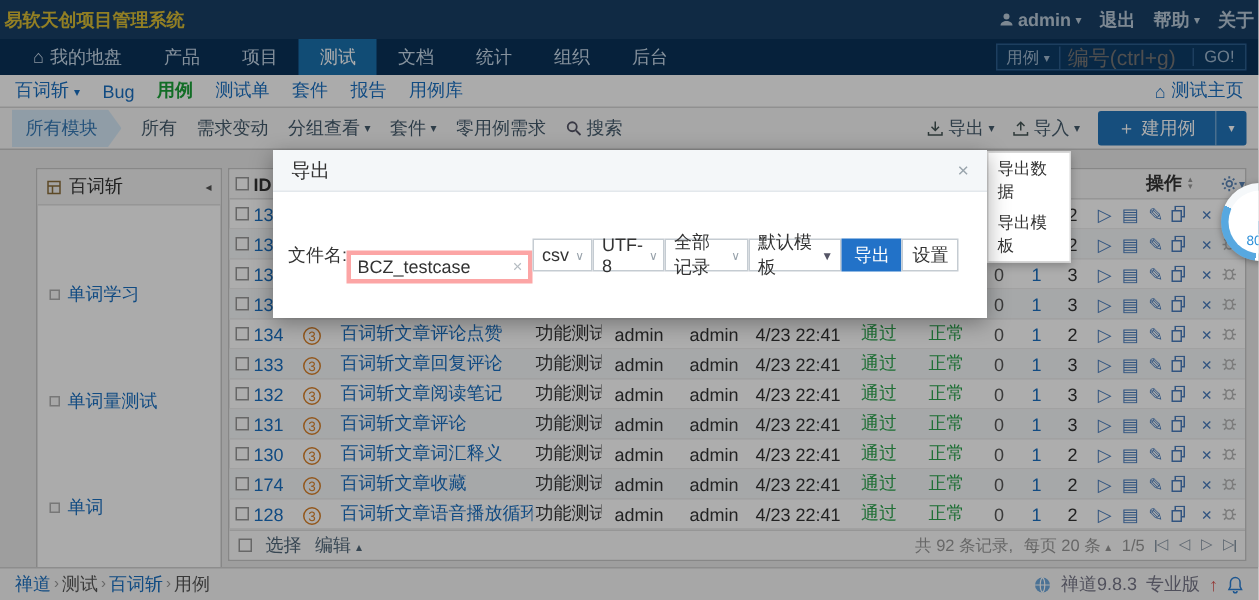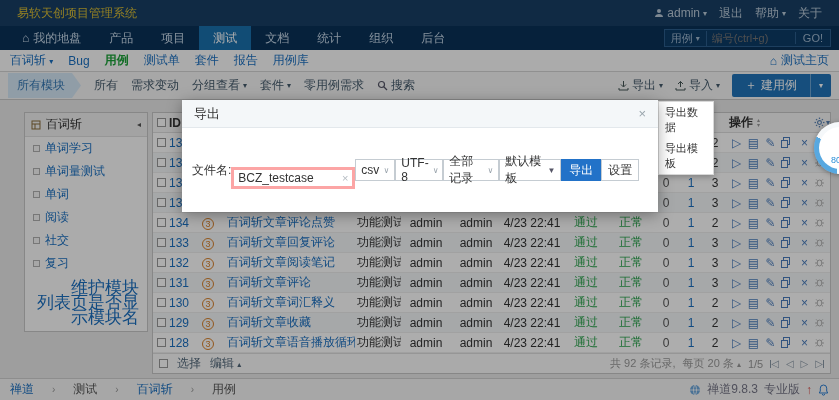--- a/index.html
+++ b/index.html
@@ -2,35 +2,35 @@
 <html><head>
 <meta charset="utf-8">
 <style>
   *{margin:0;padding:0;box-sizing:border-box;}
   html,body{width:839px;height:400px;}
   body{position:relative;overflow:hidden;background:#e9e9e9;
        font-family:"Liberation Sans","DejaVu Sans",sans-serif;font-size:12px;color:#333;}
 
   
   .topbar{position:absolute;top:0;left:0;right:0;height:26px;background:#183f65;
-          display:flex;align-items:center;justify-content:space-between;padding:0 17px;}
+          display:flex;align-items:center;justify-content:space-between;padding:0 3px;font-weight:bold;}
   .logo{color:#d8bc35;font-size:12px;}
   .topbar-right{display:flex;align-items:center;gap:12px;color:#b9c9d8;}
   .topbar-right .itm{display:flex;align-items:center;gap:3px;}
   .caret{font-size:8px;color:inherit;}
 
   
   .navbar{position:absolute;top:26px;left:0;right:0;height:24px;background:#0a3158;
           display:flex;align-items:center;padding:0 8px;}
   .tab{height:24px;display:flex;align-items:center;gap:4px;padding:0 14px;color:#c6d8e8;font-size:12px;}
   .tab.active{background:#1a70ad;color:#fff;}
   .nav-search{margin-left:auto;display:flex;align-items:center;height:18px;
               background:#0d3b66;border:1px solid #2b5d8c;color:#9fb8cf;font-size:11px;}
   .nav-search .scope{padding:0 6px;border-right:1px solid #2b5d8c;display:flex;gap:3px;align-items:center;}
-  .nav-search input{width:88px;background:transparent;border:none;color:#7d95ad;font-size:11px;padding:0 5px;outline:none;}
+  .nav-search input{width:88px;background:transparent;border:none;color:#7d95ad;font-size:14px;padding:0 5px;outline:none;}
   .nav-search .go{padding:0 7px;border-left:1px solid #2b5d8c;background:#164color;}
   .nav-search .go{padding:0 7px;border-left:1px solid #2b5d8c;}
 
   
   .menubar{position:absolute;top:50px;left:0;right:0;height:22px;background:#fdfdfd;
            border-bottom:1px solid #d5d5d5;display:flex;align-items:center;gap:15px;padding:0 10px;}
   .blue{color:#1a6fc0;}
   .menu-active{color:#1ba138;font-weight:bold;}
   .menubar-right{margin-left:auto;display:flex;align-items:center;gap:4px;color:#1a6fc0;}
 
@@ -44,21 +44,21 @@
   .create-btn{display:flex;align-items:center;height:23px;background:#2173b8;color:#fff;border-radius:2px;overflow:hidden;}
   .create-btn .main{padding:0 13px;display:flex;gap:4px;align-items:center;}
   .create-btn .arrow{padding:0 8px;border-left:1px solid rgba(255,255,255,.35);height:100%;display:flex;align-items:center;}
 
   
   .sidebar{position:absolute;left:24px;top:112px;width:124px;background:#fdfdfd;
            border:1px solid #c8c8c8;padding-bottom:6px;}
   .side-head{height:24px;background:#f0f0f0;border-bottom:1px solid #ddd;
              display:flex;align-items:center;gap:5px;padding:0 6px;color:#333;}
   .side-head .collapse{margin-left:auto;color:#555;font-size:8px;}
-  .side-item{display:flex;align-items:center;gap:5px;padding:3px 8px;color:#1a6fc0;}
+  .side-item{display:flex;align-items:center;gap:5px;padding:3px 8px;color:#1a6fc0;margin-top:48px;}
   .sq{display:inline-block;width:7px;height:7px;border:1px solid #b0b0b0;background:#f6f6f6;}
   .side-links{padding:5px 8px 0;text-align:right;font-size:17px;line-height:15px;}
   .side-links div{color:#1a6fc0;}
 
   
   .table-wrap{position:absolute;left:152px;top:112px;width:679px;background:#fff;border:1px solid #c8c8c8;}
   .thead,.trow,.tfoot{display:flex;align-items:center;}
   .thead{height:20px;background:#f7f7f7;border-bottom:1px solid #ddd;font-weight:bold;}
   .trow{height:20px;border-bottom:1px solid #eee;}
   .tbody>div:nth-of-type(even){background:#f5f8fa;}
@@ -78,30 +78,30 @@
   .cns{width:24px;text-align:center;color:#333;}
   .cact{width:105px;display:flex;align-items:center;gap:2px;}
   .link{color:#1a6fc0;}
   .green{color:#2da44e;}
   .checkbox{display:inline-block;width:9px;height:9px;border:1px solid #999;background:#fff;}
   .pri-badge{display:inline-block;width:12px;height:12px;line-height:11px;border:1px solid #d9822b;
              color:#d9822b;border-radius:50%;font-size:9px;text-align:center;}
   .pri-badge:empty{display:none;}
   .icon-act{color:#4a7dbd;width:15px;text-align:center;font-size:12px;line-height:12px;}
   .sorts{display:inline-flex;flex-direction:column;font-size:6px;line-height:5px;color:#999;margin-left:2px;}
-  .head-act{justify-content:flex-start;position:relative;}
+  .head-act{justify-content:center;position:relative;}
   .gear-wrap{position:absolute;right:2px;display:flex;align-items:center;gap:1px;color:#5b84b5;}
   .tfoot{height:20px;border-top:1px solid #ddd;background:#fbfbfb;padding:0 6px;gap:9px;color:#51677a;}
   .tfoot .pager{margin-left:auto;display:flex;align-items:center;gap:7px;color:#999;font-size:11px;}
   .pg{color:#8a98a6;font-size:10px;display:inline-flex;align-items:center;}
   .pg .bar{display:inline-block;width:1px;height:8px;background:#8a98a6;}
 
   
   .statusbar{position:absolute;top:378px;left:0;right:0;height:22px;background:#f7f7f7;
-             border-top:1px solid #d0d0d0;display:flex;align-items:center;gap:18px;padding:0 10px;color:#555;}
+             border-top:1px solid #d0d0d0;display:flex;align-items:center;gap:2px;padding:0 10px;color:#555;}
   .statusbar .sep{color:#999;font-size:10px;}
   .statusbar-right{margin-left:auto;display:flex;align-items:center;gap:6px;color:#778;}
   .up-arrow{color:#d9534f;font-weight:bold;}
 
   
   .overlay{position:absolute;inset:0;background:rgba(0,0,0,.32);z-index:40;}
   .modal{position:absolute;left:182px;top:100px;width:476px;height:112px;background:#fff;
          z-index:60;box-shadow:0 3px 14px rgba(0,0,0,.35);}
   .modal-head{height:28px;background:#f4f7f9;border-bottom:1px solid #e3e8ec;
               display:flex;align-items:center;padding:0 12px;}
@@ -647,21 +647,21 @@
             <svg width="11" height="11" viewBox="0 0 11 11">
               <ellipse cx="5.5" cy="6" rx="2.3" ry="3" fill="none" stroke="#b5b5b5"></ellipse>
               <path d="M3.2 6H1M10 6H7.8M3.6 3.8L2.2 2.4M7.4 3.8l1.4-1.4M3.4 8L2 9.4M7.6 8L9 9.4" stroke="#b5b5b5" fill="none"></path>
             </svg>
           </span>
         </span>
       </div>
 
       <div class="trow">
         <span class="c cb"><span class="checkbox"></span></span>
-        <span class="c cid link">129</span>
+        <span class="c cid link">174</span>
         <span class="c cpri"><span class="pri-badge">3</span></span>
         <span class="c ctitle link">百词斩文章收藏</span>
         <span class="c ctype">功能测试</span>
         <span class="c ccreator">admin</span>
         <span class="c cexec">admin</span>
         <span class="c ctime">4/23 22:41</span>
         <span class="c cresult green">通过</span>
         <span class="c cstatus green">正常</span>
         <span class="c cnb">0</span>
         <span class="c cnr link">1</span>

